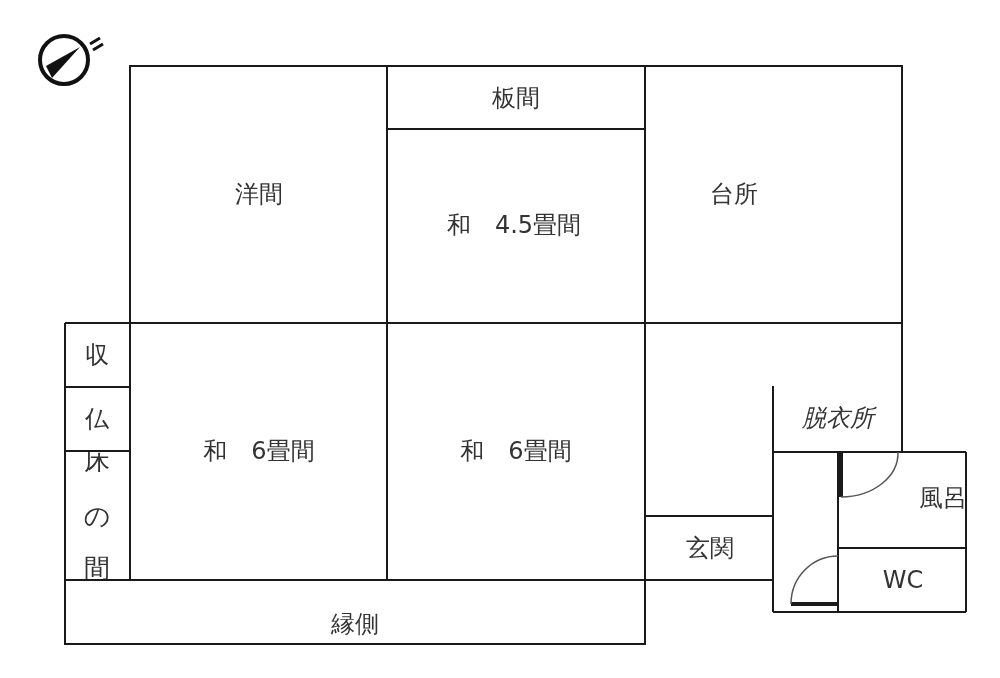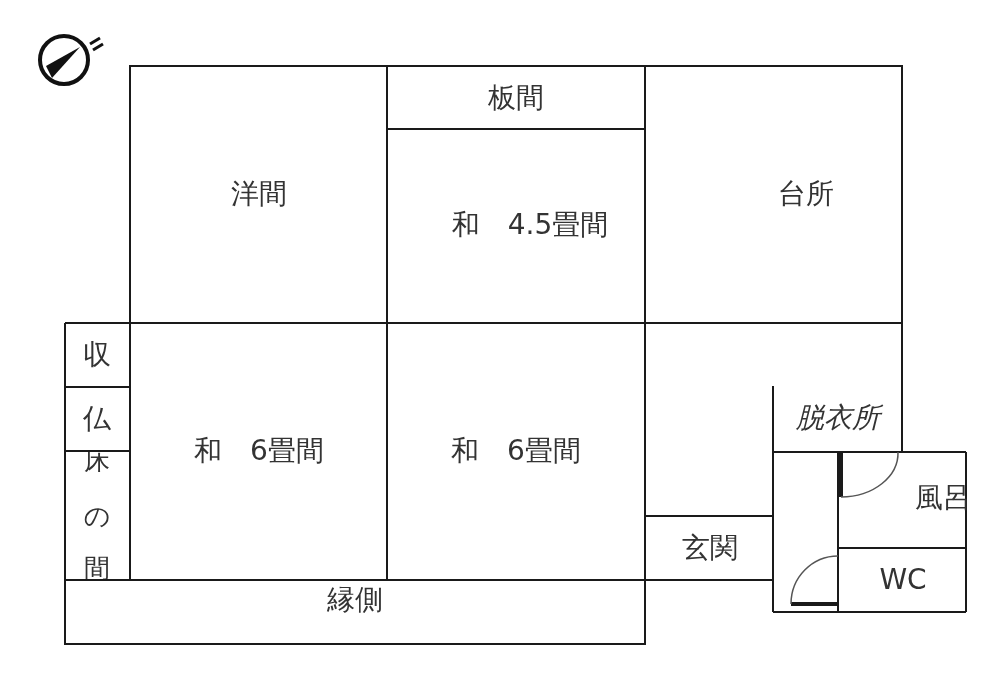--- a/index.html
+++ b/index.html
@@ -2,21 +2,21 @@
 <html><head>
 <meta charset="utf-8">
 <style>
   html, body { margin:0; padding:0; background:#ffffff; }
   body { width:1000px; height:678px; position:relative; overflow:hidden;
          font-family:"DejaVu Sans", "Liberation Sans", sans-serif; }
   svg.plan { position:absolute; left:0; top:0; }
   .wall { stroke:#1a1a1a; stroke-width:2; fill:none; }
   .door-leaf { stroke:#1a1a1a; stroke-width:4; fill:none; }
   .door-arc { stroke:#555; stroke-width:1.5; fill:none; }
-  .lbl { position:absolute; color:#333; font-size:28px; line-height:1; white-space:nowrap; transform:translate(-50%,-50%); }
+  .lbl { position:absolute; color:#333; font-size:24px; line-height:1; white-space:nowrap; transform:translate(-50%,-50%); }
   .vlbl { position:absolute; color:#333; font-size:26px; line-height:1; transform:translate(-50%,-50%); }
   .clip { position:absolute; overflow:hidden; }
 </style>
 </head>
 <body>
 
 <svg class="plan" width="1000" height="678">
 
   <g>
     <circle cx="64" cy="60" r="24" stroke="#111" stroke-width="4" fill="#fff"></circle>
@@ -52,28 +52,28 @@
     <path class="door-arc" d="M841,497 A57,44 0 0 0 898,452"></path>
   </g>
   <g>
     <line class="door-leaf" x1="791" y1="604" x2="837" y2="604"></line>
     <path class="door-arc" d="M791,604 A47,48 0 0 1 838,556"></path>
   </g>
 </svg>
 
 <div class="lbl" style="left:259px;top:194px;text-align:right;">洋間</div>
 <div class="lbl" style="left:516px;top:98px;">板間</div>
-<div class="lbl" style="left:530px;top:225px;">和　4.5畳間</div>
-<div class="lbl" style="left:806px;top:194px;">台所</div>
+<div class="lbl" style="left:514px;top:225px;">和　4.5畳間</div>
+<div class="lbl" style="left:734px;top:194px;">台所</div>
 <div class="lbl" style="left:97px;top:355px;">収</div>
 <div class="lbl" style="left:97px;top:419px;">仏</div>
 <div class="clip" style="left:66px;top:452px;width:63px;height:127px;">
   <div class="vlbl" style="left:31px;top:8px;">床</div>
   <div class="vlbl" style="left:31px;top:64px;">の</div>
   <div class="vlbl" style="left:31px;top:116px;">間</div>
 </div>
 <div class="lbl" style="left:259px;top:451px;">和　6畳間</div>
 <div class="lbl" style="left:516px;top:451px;">和　6畳間</div>
 <div class="lbl" style="left:838px;top:418px;font-style:italic;">脱衣所</div>
 <div class="lbl" style="left:903px;top:498px;margin-left:40px;">風呂</div>
 <div class="lbl" style="left:710px;top:548px;">玄関</div>
 <div class="lbl" style="left:903px;top:580px;">WC</div>
-<div class="lbl" style="left:355px;top:600px;">縁側</div>
+<div class="lbl" style="left:355px;top:624px;">縁側</div>
 
 </body></html>

